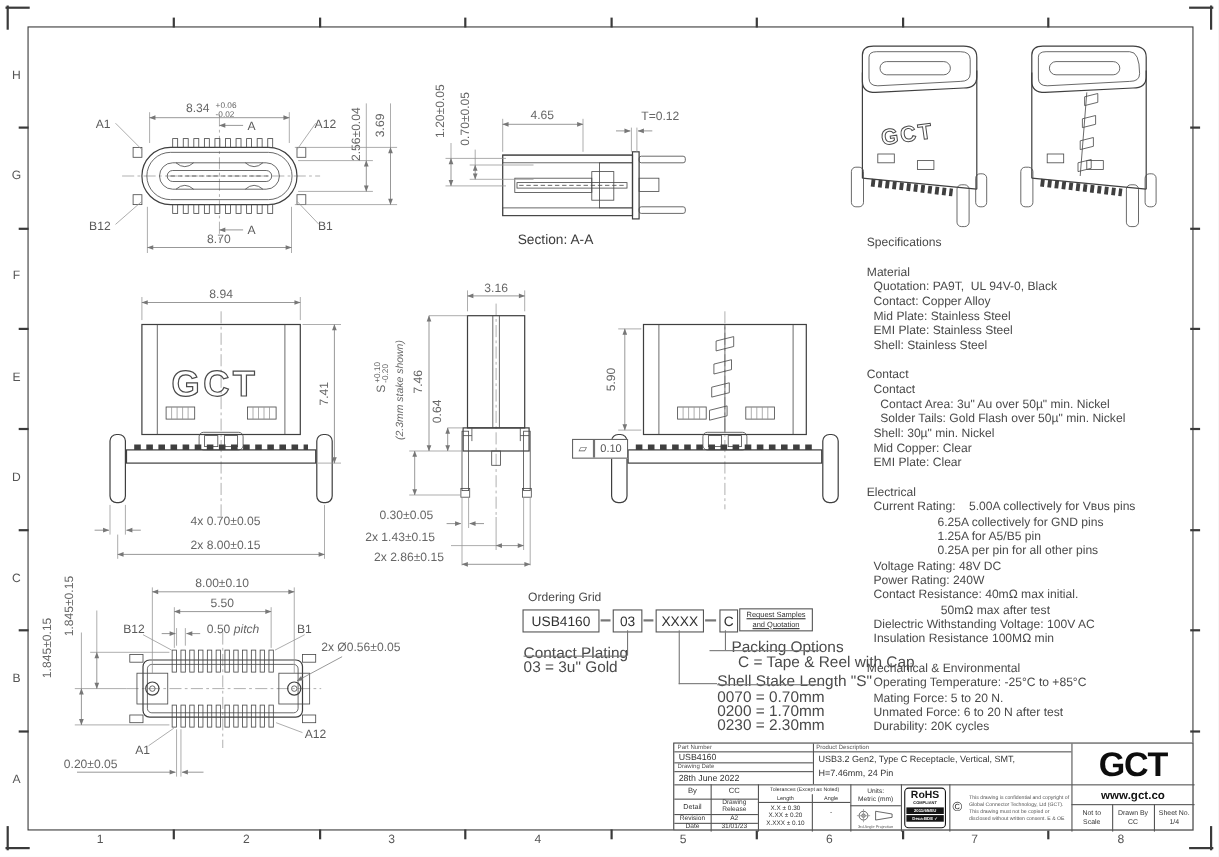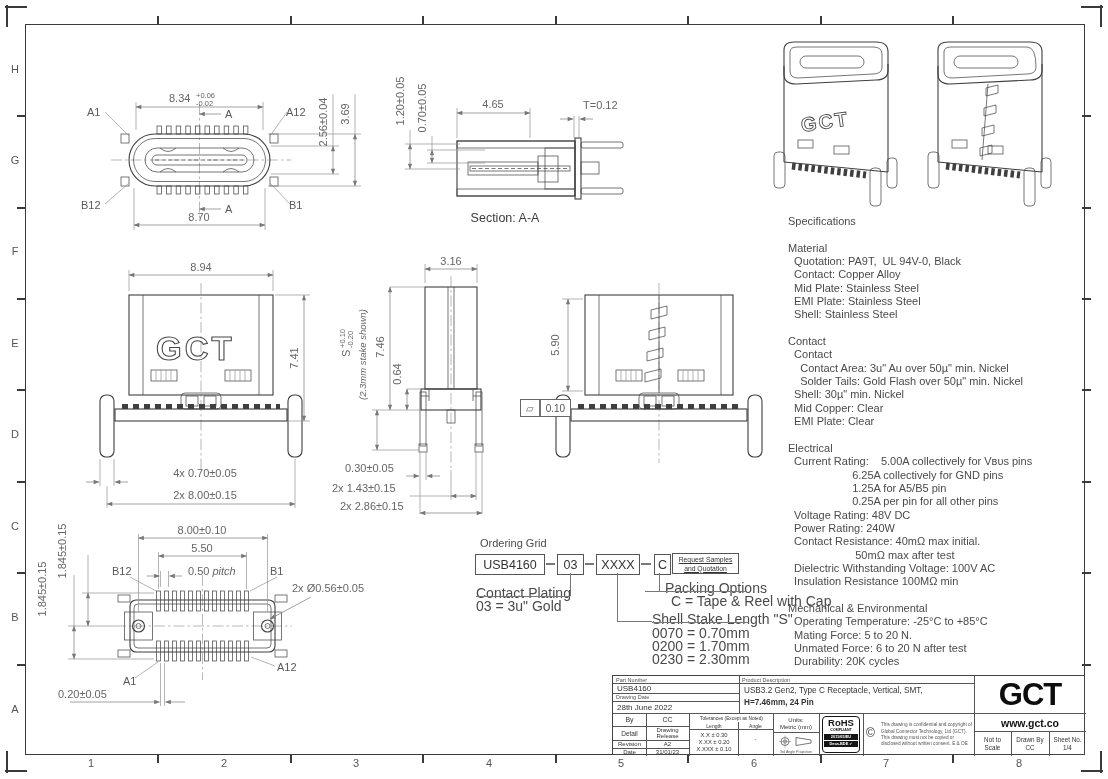--- a/index.html
+++ b/index.html
@@ -695,21 +695,21 @@
       <div class="r4">Deca-BDE ✓</div>
     </div>
 
     <div class="tbt" style="left:253px;top:50px;font-size:12px;color:#333;">©</div>
     <div class="tbc" style="left:268px;top:39px;width:91px;height:40px;font-size:4.7px;line-height:6.3px;text-align:left;align-items:flex-start;color:#555;">
         <span style="white-space:normal;">This drawing is confidential and copyright of Global Connector Technology, Ltd (GCT). This drawing must not be copied or disclosed without written consent. E &amp; OE</span>
       </div>
 
     <div class="tbt" style="left:129px;top:1px;font-size:5.5px;color:#555;">Product Description</div>
     <div class="tbt" style="left:131px;top:10px;font-size:8.2px;">USB3.2 Gen2, Type C Receptacle, Vertical, SMT,</div>
-    <div class="tbt" style="left:131px;top:22px;font-size:8.2px;font-weight:bold;">H=7.46mm, 24 Pin</div>
+    <div class="tbt" style="left:131px;top:22px;font-size:8.2px;">H=7.46mm, 24 Pin</div>
 
     <div id="gct-logo">
         <span>GCT</span>
       </div>
     <div id="website">
         <span>www.gct.co</span>
       </div>
     <div class="tbc" style="left:361px;top:55px;width:37px;height:25px;font-size:6.3px;line-height:8px;">
         <span>Not to</span>
         <span>Scale</span>

